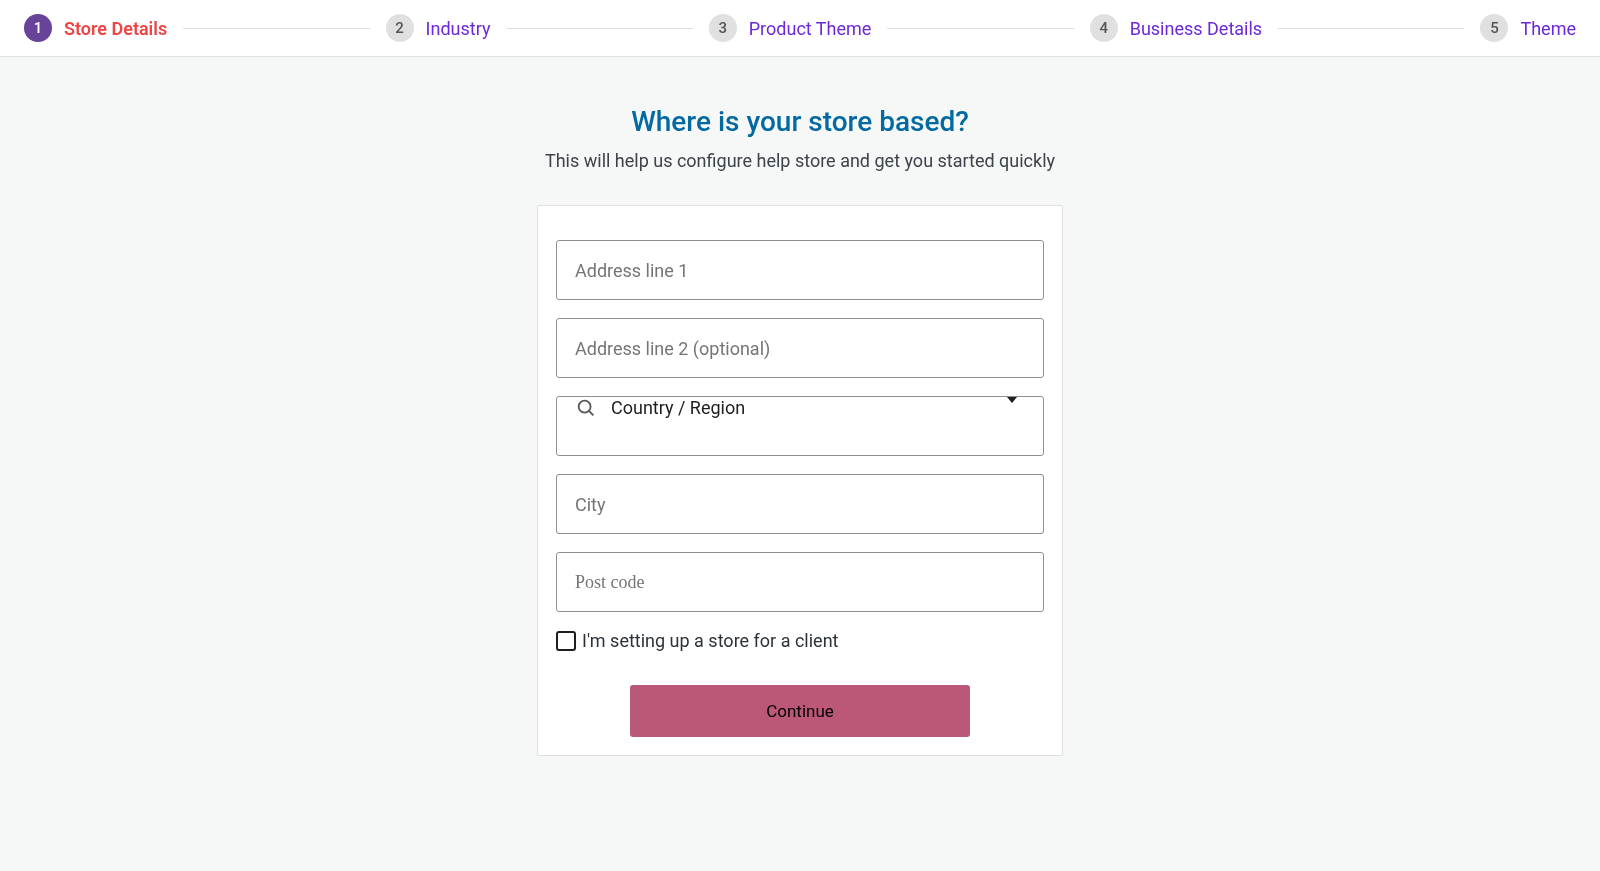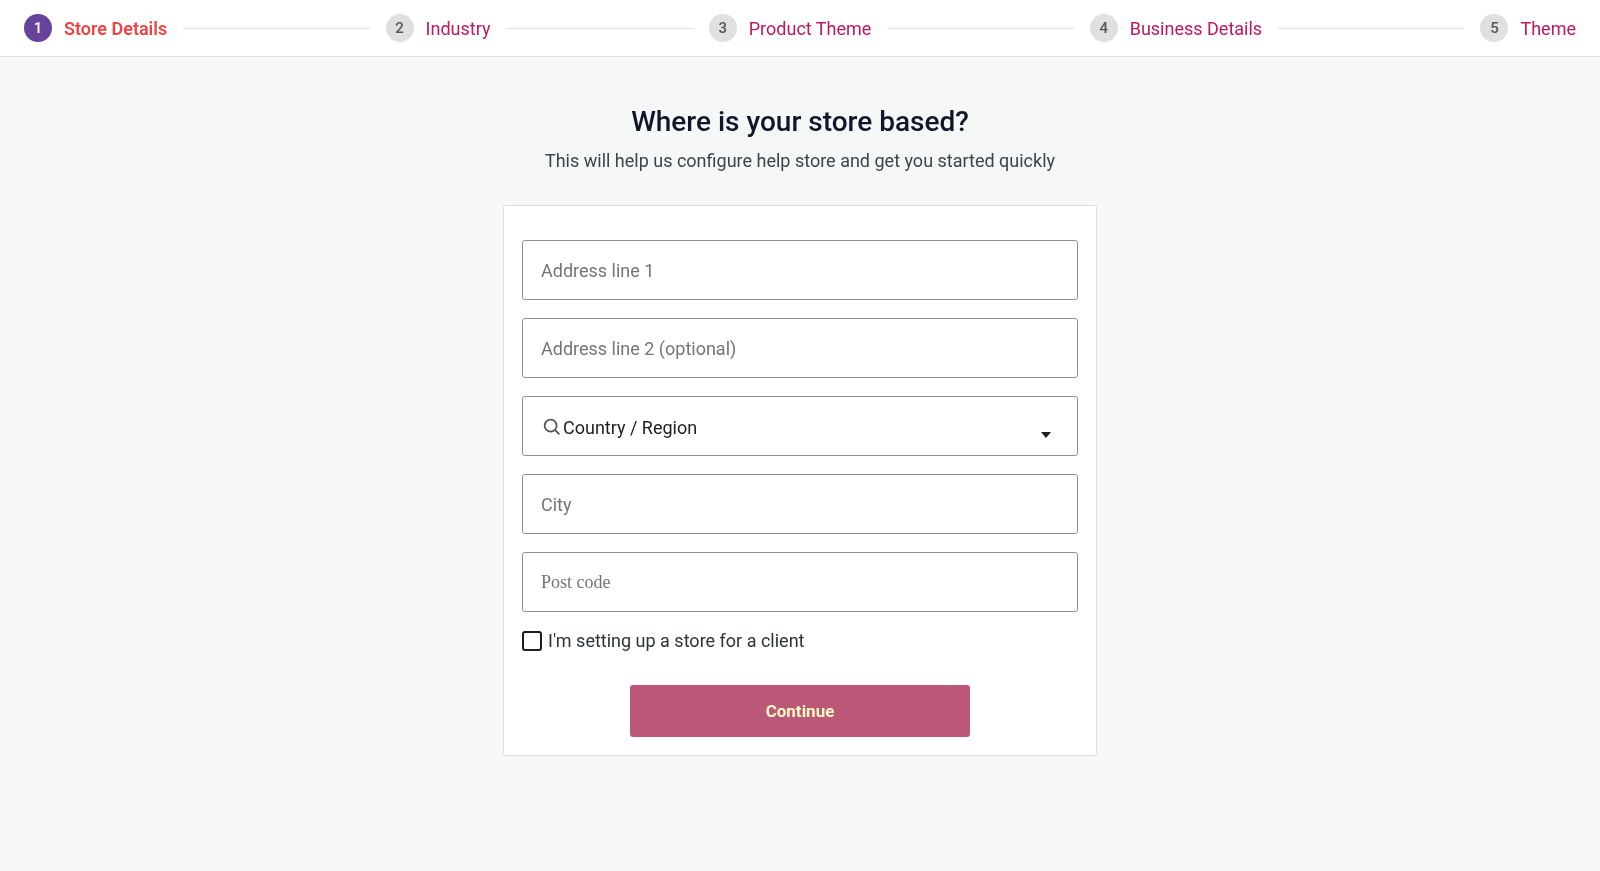--- a/index.html
+++ b/index.html
@@ -40,54 +40,54 @@
       background: #e0e0e0;
       color: #555;
     }
     .step.active .step-number {
       background: #674399;
       color: #fff;
     }
     .step-label {
       font-size: 18px;
       font-weight: 400;
-      color: #be185d;
+      color: #6d28d9;
     }
     .step.active .step-label {
       font-weight: 600;
       color: #ef4444;
     }
     .connector {
       flex: 1;
       height: 1px;
       background: #e0e0e0;
       margin: 0 16px;
     }
     .main {
       padding-top: 48px;
       display: flex;
       flex-direction: column;
       align-items: center;
     }
     .title {
       font-size: 28px;
       font-weight: 500;
-      color: #0f172a;
+      color: #0369a1;
       text-align: center;
     }
     .subtitle {
       font-size: 18px;
       color: #3c434a;
       text-align: center;
       margin-top: 12px;
       font-weight: 400;
     }
     .card {
       background: #fff;
-      width: 594px;
+      width: 526px;
       margin-top: 34px;
       padding: 34px 18px 18px 18px;
       border: 1px solid #e0e0e0;
       border-radius: 2px;
     }
     .field {
       position: relative;
       margin-bottom: 18px;
     }
     .text-input {
@@ -103,23 +103,23 @@
     }
     .text-input::placeholder {
       color: #757575;
     }
     .select-field {
       width: 100%;
       height: 60px;
       border: 1px solid #8c8f94;
       border-radius: 3px;
       display: flex;
-      align-items: flex-end;
-      padding: 17px 18px;
-      gap: 0;
+      align-items: flex-start;
+      padding: 0 18px;
+      gap: 14px;
       cursor: pointer;
       background: #fff;
     }
     .select-placeholder {
       flex: 1;
       font-size: 18px;
       color: #1e1e1e;
     }
     .search-icon {
       width: 22px;
@@ -153,25 +153,25 @@
       font-size: 18px;
       color: #2c3338;
       cursor: pointer;
     }
     .continue-btn {
       display: block;
       width: 340px;
       height: 52px;
       margin: 0 auto;
       background: #bb5878;
-      color: #fef9c3;
+      color: #000000;
       border: none;
       border-radius: 3px;
       font-size: 17px;
-      font-weight: 700;
+      font-weight: 400;
       cursor: pointer;
       font-family: inherit;
     }
   </style>
 </head>
 <body>
 
 <div class="stepper">
   <div class="step active">
     <div class="step-number">1</div>

